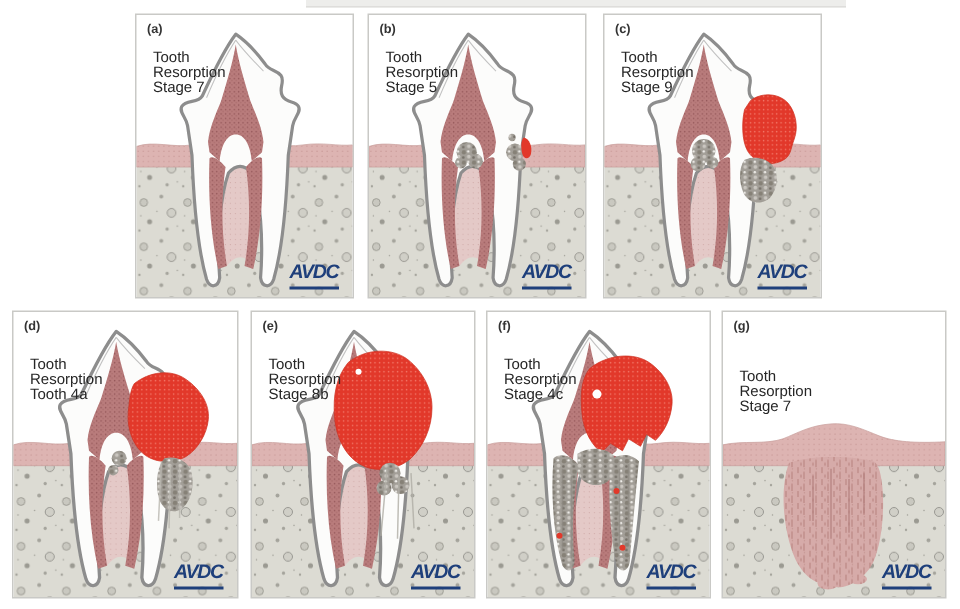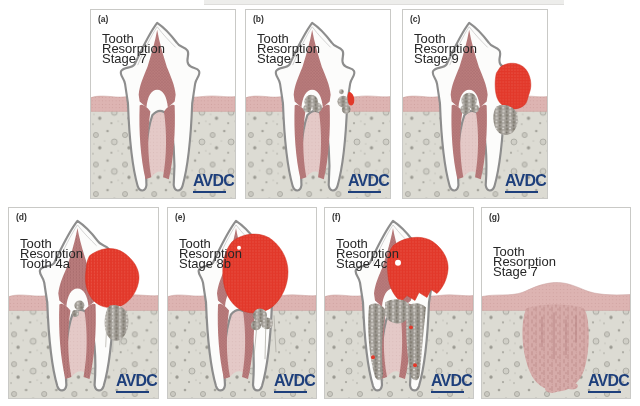--- a/index.html
+++ b/index.html
@@ -10,25 +10,25 @@
   .panel{position:absolute;background:#ffffff;border:1px solid #c9c9c6;box-sizing:border-box;}
   .panel-a{left:90px;top:9px;width:146px;height:190px;}
   .panel-b{left:245px;top:9px;width:146px;height:190px;}
   .panel-c{left:402px;top:9px;width:146px;height:190px;}
   .panel-d{left:8px;top:207px;width:151px;height:192px;}
   .panel-e{left:167px;top:207px;width:150px;height:192px;}
   .panel-f{left:324px;top:207px;width:150px;height:192px;}
   .panel-g{left:481px;top:207px;width:150px;height:192px;}
   .art{position:absolute;left:0;top:0;width:100%;height:100%;display:block;}
   .plabel{position:absolute;left:7px;top:4px;font-size:8.5px;font-weight:700;color:#333;}
-  .caption{position:absolute;left:11px;top:24px;font-size:13px;line-height:10px;color:#262626;}
+  .caption{position:absolute;left:11px;top:24px;font-size:10px;line-height:10px;color:#262626;}
   .row2 .caption{top:31px;}
   .panel-g .caption{top:39px;}
   .logo{position:absolute;right:8px;bottom:5px;width:34px;}
-  .logo-text{display:inline-block;font-weight:800;font-size:16px;
+  .logo-text{display:inline-block;font-weight:800;font-style:italic;font-size:13px;
              letter-spacing:-0.8px;color:var(--navy,#1e3f7b);line-height:10px;}
   .logo-bar{display:block;width:33px;height:2.5px;margin-top:1px;background:var(--navy,#1e3f7b);}
   .hidden-defs{position:absolute;width:0;height:0;}
 </style>
 </head>
 <body>
 
 <div class="canvas">
   <div class="artifact-strip"></div>
   <div id="panels-root">
@@ -116,21 +116,21 @@
           <circle cx="63" cy="100" r="4" fill="url(#grayTex)"></circle>
           <circle cx="100" cy="93" r="6" fill="url(#grayTex)"></circle>
           <circle cx="103" cy="101" r="4.5" fill="url(#grayTex)"></circle>
           <circle cx="98" cy="83" r="2.5" fill="url(#grayTex)"></circle>
           <path d="M106,83 C110,84 112,89 111,94 C110,98 106,98 105,94 C104,90 104,85 106,83 Z" fill="#e2382a"></path>
         </svg>
     <span class="plabel">(b)</span>
     <div class="caption">
       <div>Tooth</div>
       <div>Resorption</div>
-      <div>Stage 1</div>
+      <div>Stage 5</div>
     </div>
     <div class="logo">
       <span class="logo-text">AVDC</span>
       <span class="logo-bar"></span>
     </div>
   </figure>
   <figure class="panel panel-c" style="margin:0">
     <svg class="art" viewBox="0 0 148 191" preserveAspectRatio="none">
           <rect x="0" y="97" width="148" height="94" fill="url(#boneTex)"></rect>
           <path d="M0,89 C12,85 24,90 38,88 C52,86 62,90 76,88 C90,86 100,90 114,88 C128,86 138,89 148,88 L148,103 L0,103 Z" fill="url(#gumTex)" stroke="#c9a09d" stroke-width="0.5"></path>

